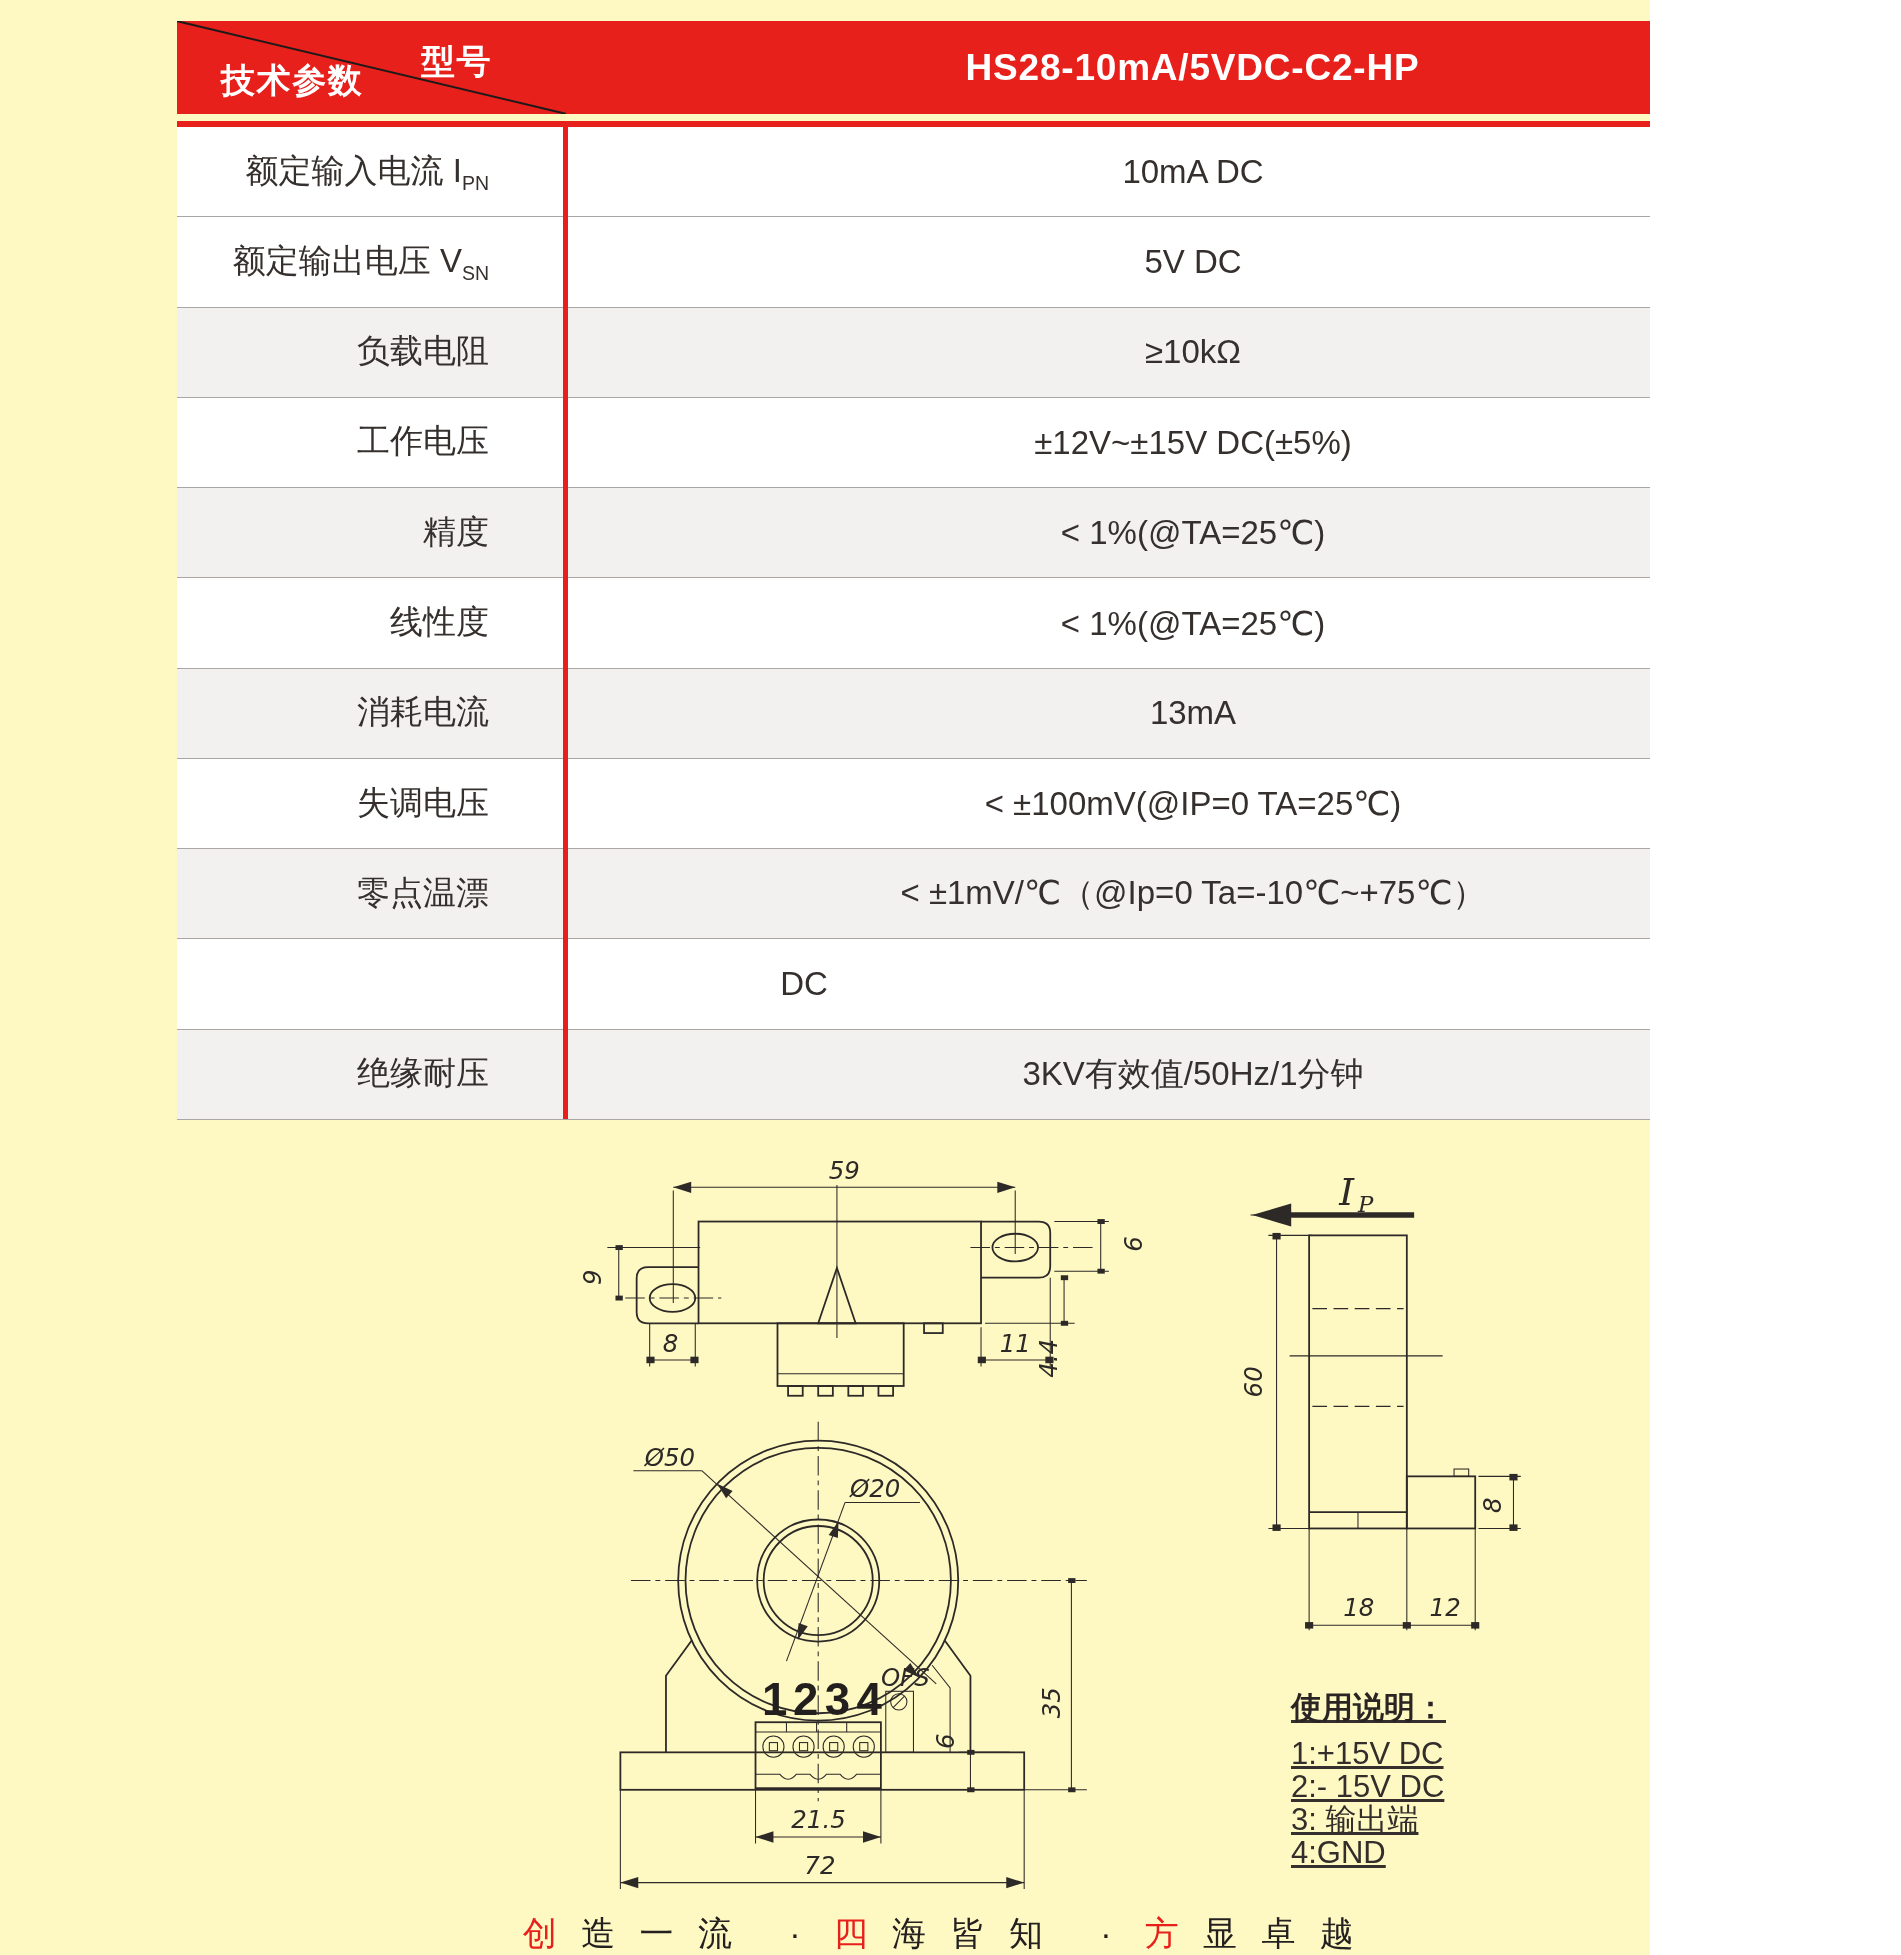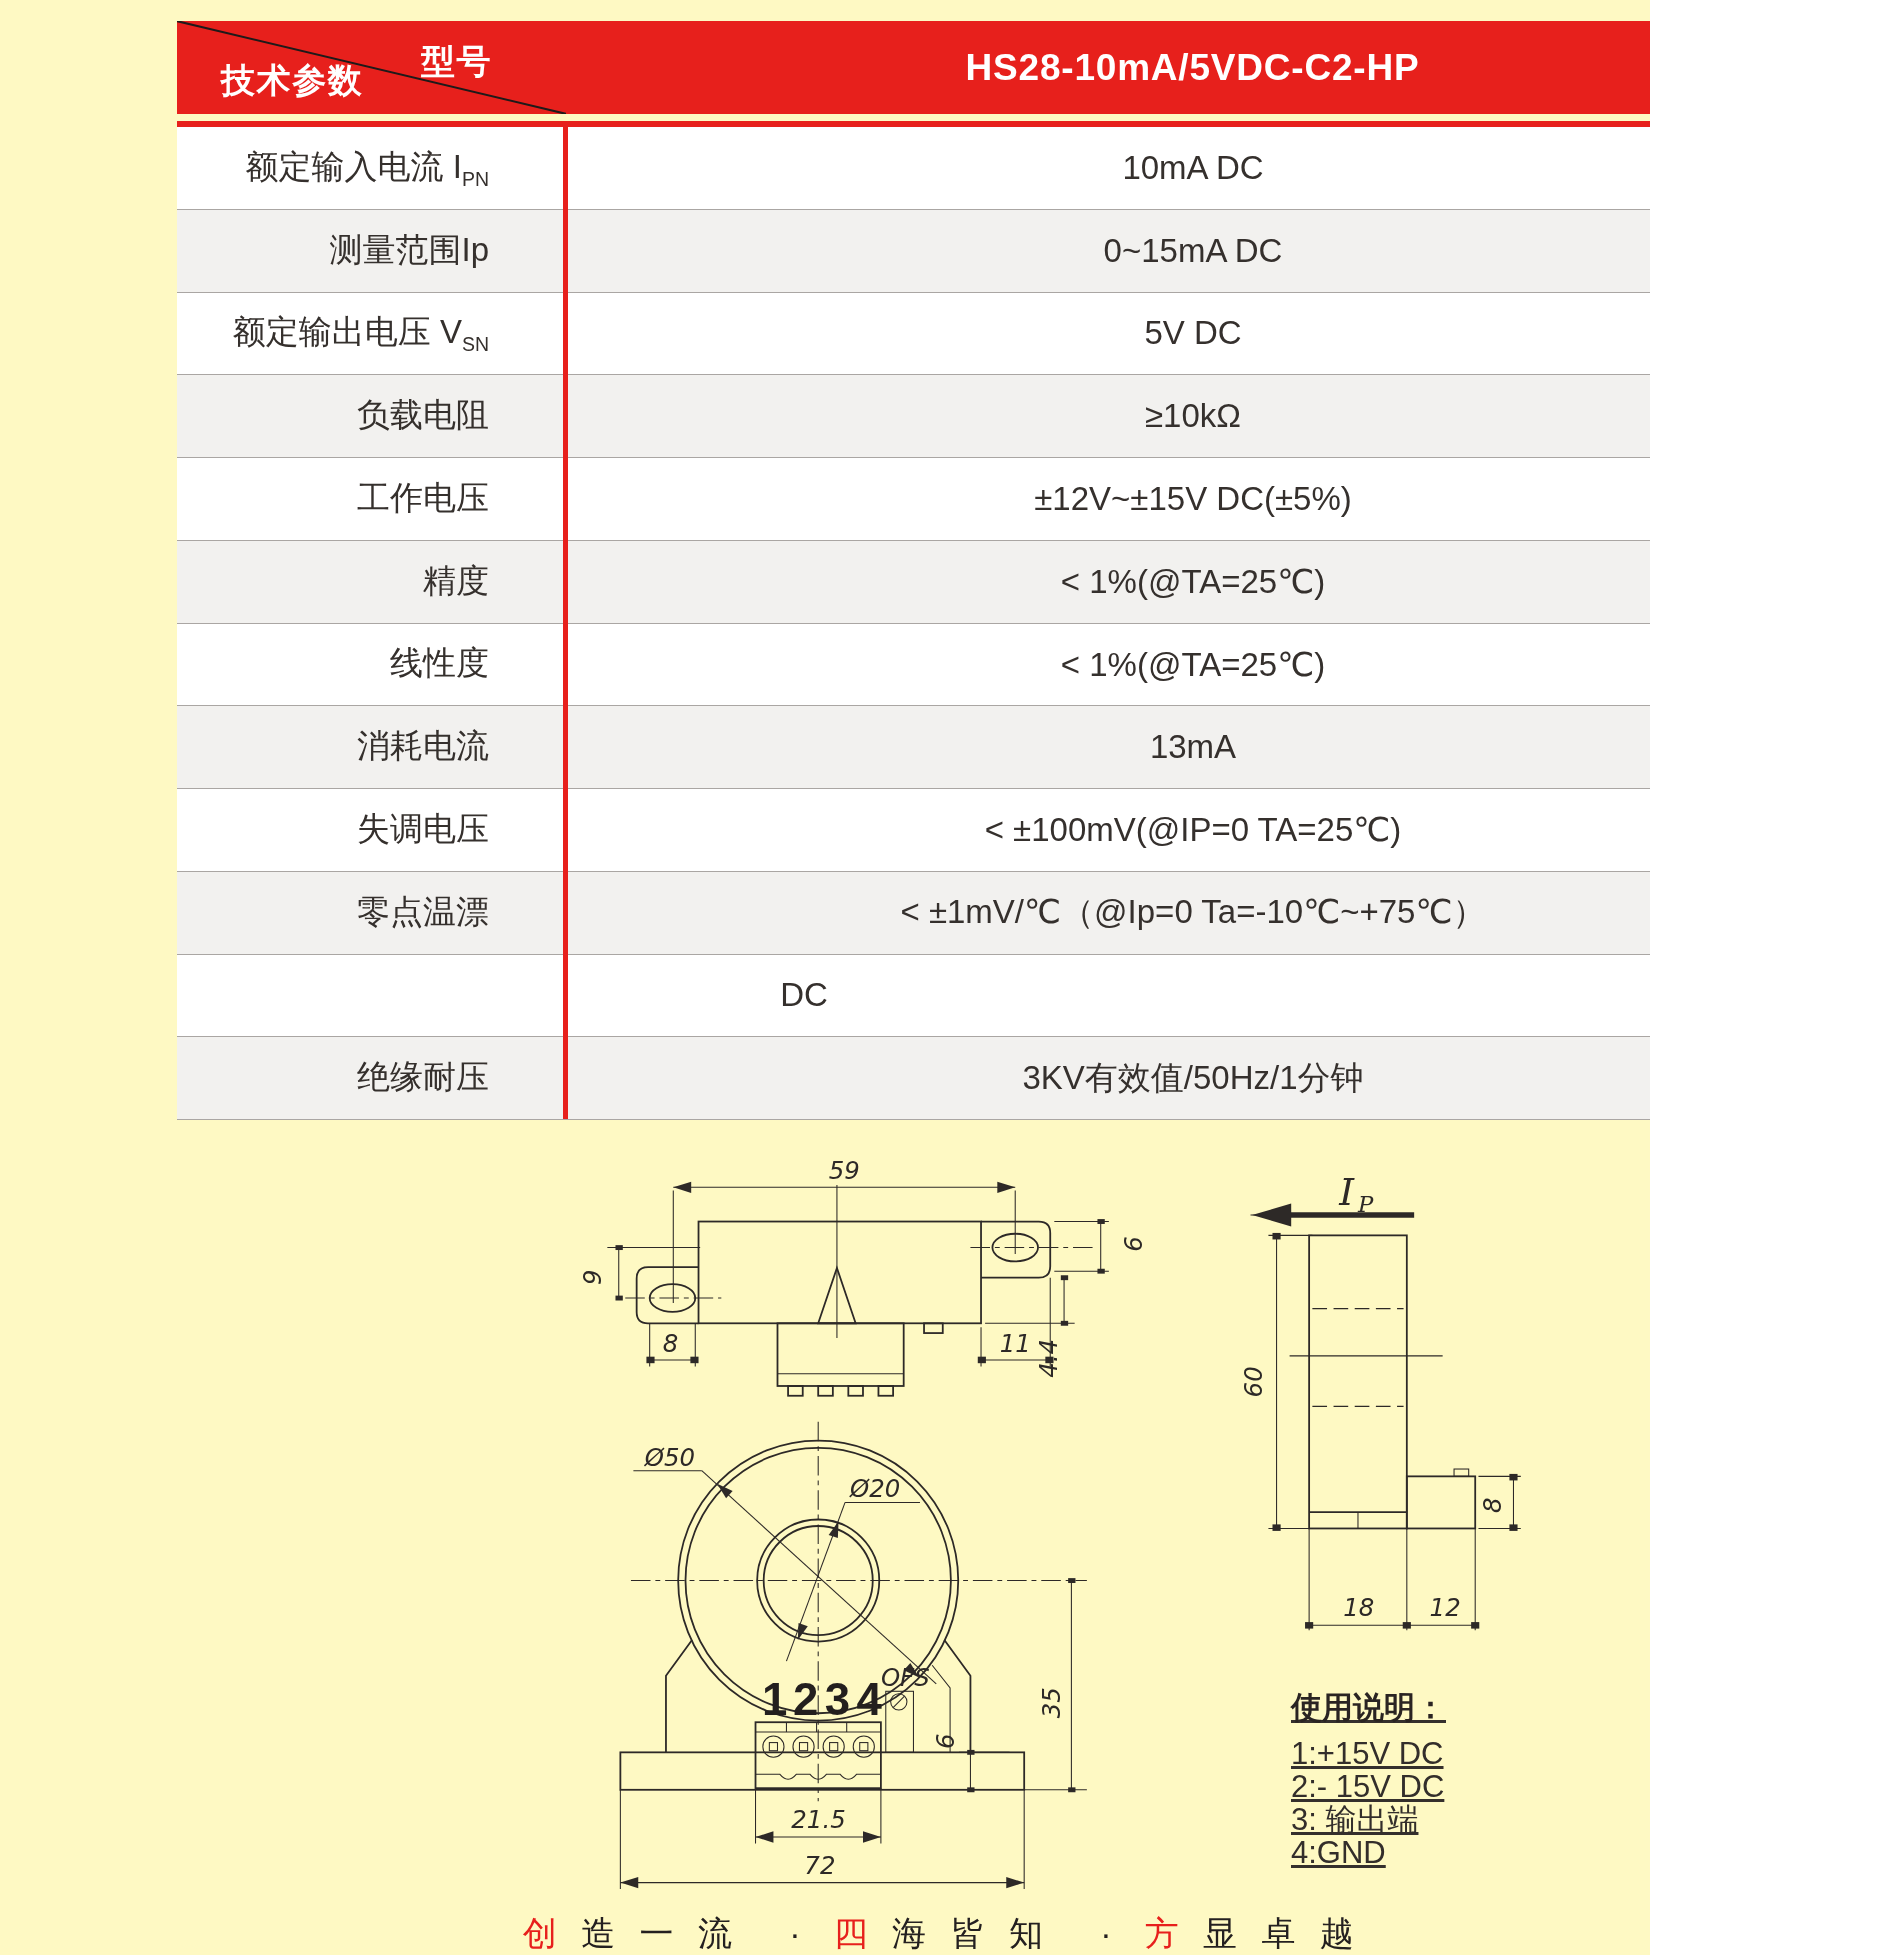--- a/index.html
+++ b/index.html
@@ -72,26 +72,20 @@
   <div class="rows">
     <div class="vsep"></div>
 
     <div class="row">
       <div class="cell label">
         <span>额定输入电流 I</span><span class="sub">PN</span>
       </div>
       <div class="cell value">10mA DC</div>
     </div>
 
-    <div class="row alt">
-      <div class="cell label">
-        <span>测量范围Ip</span><span class="sub"></span>
-      </div>
-      <div class="cell value">0~15mA DC</div>
-    </div>
 
     <div class="row">
       <div class="cell label">
         <span>额定输出电压 V</span><span class="sub">SN</span>
       </div>
       <div class="cell value">5V DC</div>
     </div>
 
     <div class="row alt">
       <div class="cell label">

